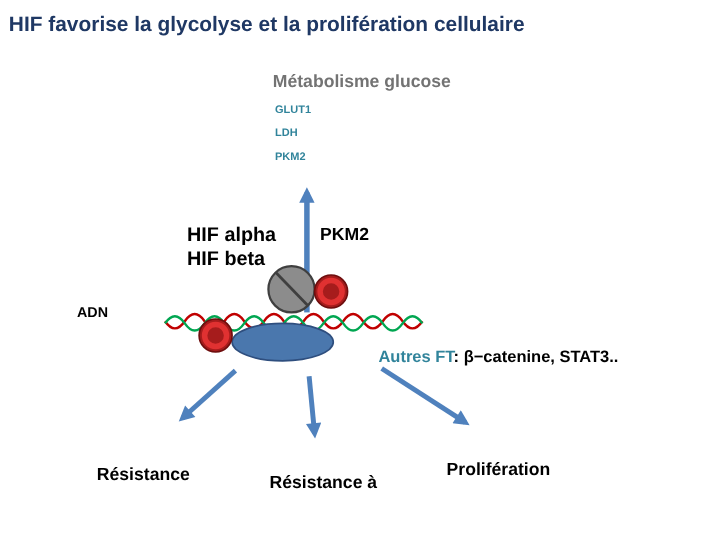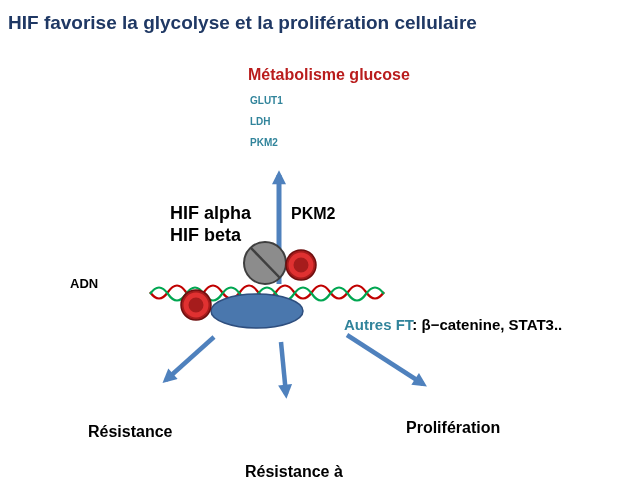--- a/index.html
+++ b/index.html
@@ -32,21 +32,21 @@
 
   .title {
     left: 8px; top: 12px;
     font-size: 19px;
     color: #1F3864;
   }
 
   .metabolisme-heading {
     left: 248px; top: 66px;
     font-size: 16px;
-    color: #b91c1c;
+    color: #737373;
   }
 
   .gene-list {
     position: absolute;
     left: 250px; top: 90px;
     z-index: 1;
   }
   .gene {
     font-weight: bold;
     font-size: 10px;
@@ -93,21 +93,20 @@
   .resistance {
     position: absolute;
     left: 245px; top: 429px;
     z-index: 1;
   }
   .resistance-line {
     font-weight: bold;
     font-size: 16px;
     color: #000000;
     line-height: 21px;
-    margin-top: 32px;
   }
 
   .proliferation {
     left: 406px; top: 419px;
     font-size: 16px;
   }
 </style>
 </head>
 <body>
 

